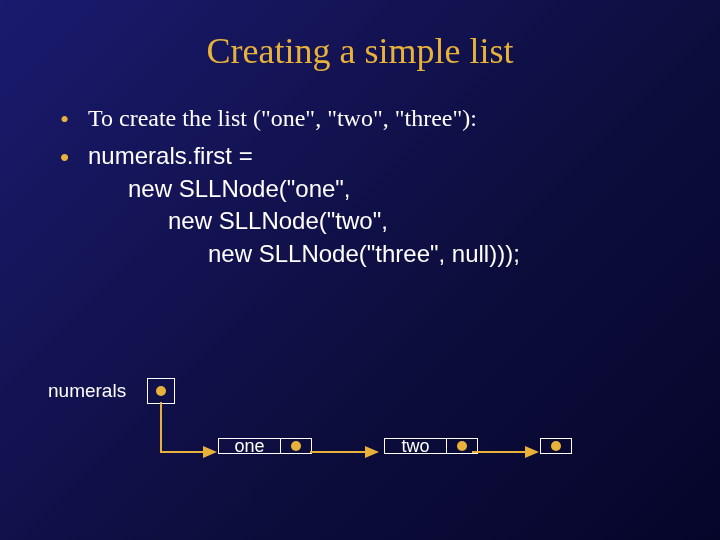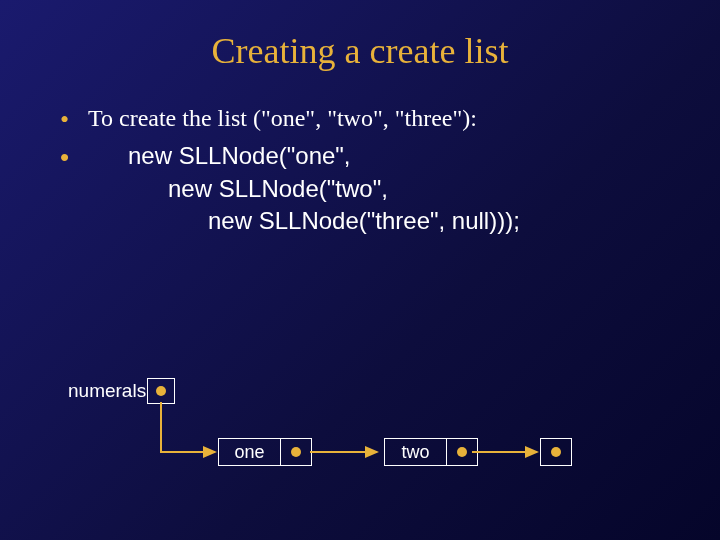--- a/index.html
+++ b/index.html
@@ -61,21 +61,21 @@
     left: 0;
     top: 380px;
     width: 720px;
     height: 140px;
     font-family: Verdana, Geneva, sans-serif;
     font-size: 18px;
     color: #fff;
   }
   .label-numerals {
     position: absolute;
-    left: 68px;
+    left: 48px;
     top: 0;
     font-size: 19px;
   }
   .headbox {
     position: absolute;
     left: 147px;
     top: -2px;
     width: 28px;
     height: 26px;
     border: 1.5px solid #fff;
@@ -88,21 +88,21 @@
     width: 10px;
     height: 10px;
     margin-left: -5px;
     margin-top: -5px;
     background: #e8b23a;
     border-radius: 50%;
   }
   .node {
     position: absolute;
     top: 58px;
-    height: 28px;
+    height: 16px;
     border: 1.5px solid #fff;
     box-sizing: border-box;
     display: flex;
   }
   .node .cell {
     height: 100%;
     display: flex;
     align-items: center;
     justify-content: center;
     padding: 0 10px;
@@ -132,27 +132,28 @@
     left: 0; top: 0;
     width: 720px;
     height: 140px;
     pointer-events: none;
   }
 </style>
 </head>
 <body>
 
 <div class="slide">
-  <h1 class="title">Creating a create list</h1>
+  <h1 class="title">Creating a simple list</h1>
 
   <ul class="bullets">
     <li>
       <span>To create the list ("one", "two", "three"):</span>
     </li>
     <li class="code">
+      <span>numerals.first =</span>
       <span class="cont ind1">new SLLNode("one",</span>
       <span class="cont ind2">new SLLNode("two",</span>
       <span class="cont ind3">new SLLNode("three", null)));</span>
     </li>
   </ul>
 </div>
 
 <div class="diagram">
   <div class="label-numerals">numerals</div>
   <div class="headbox">

